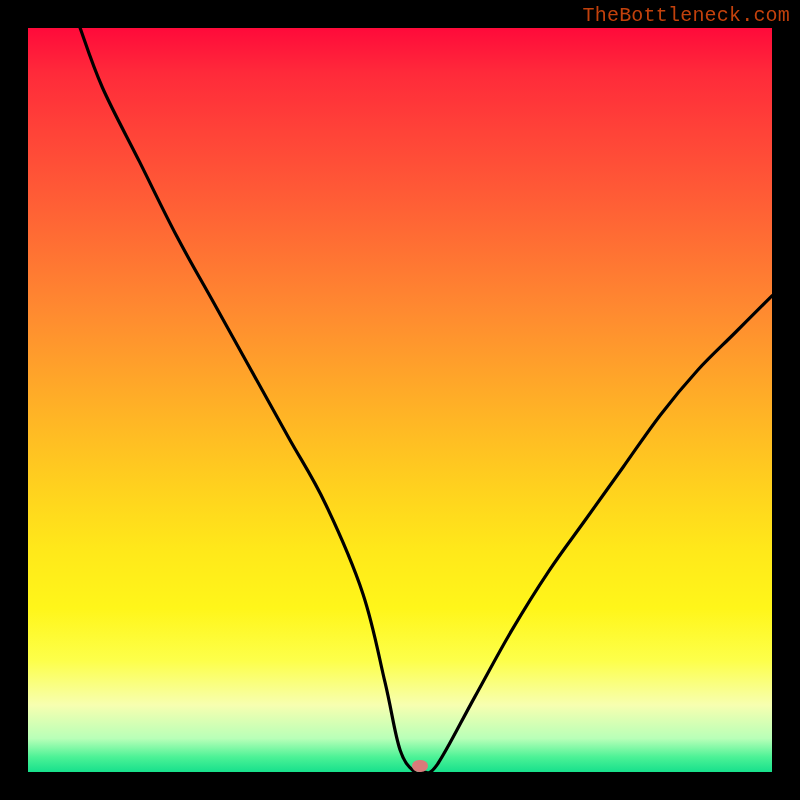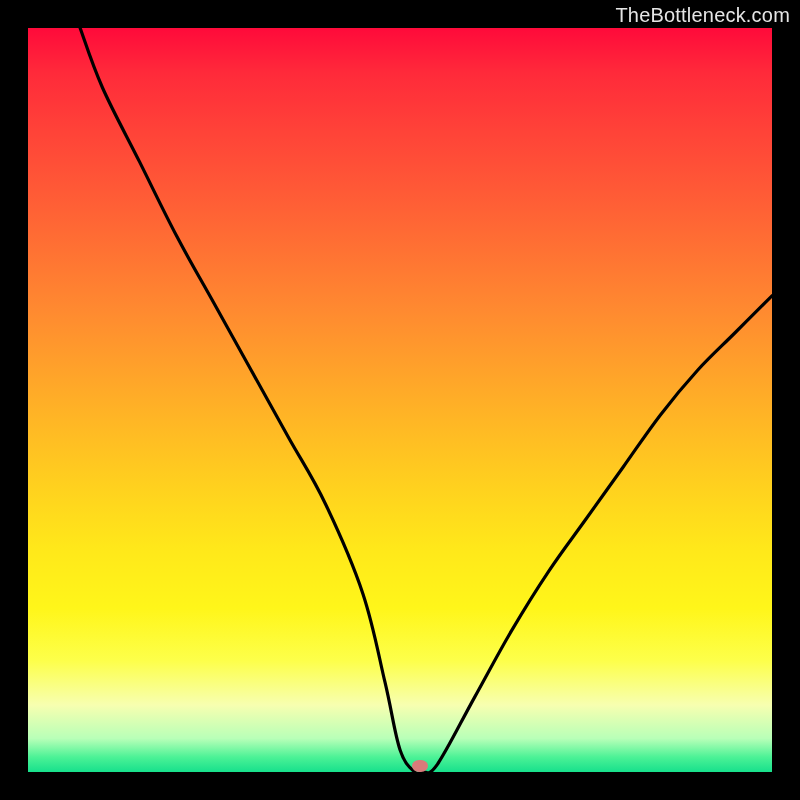--- a/index.html
+++ b/index.html
@@ -59,23 +59,23 @@
     width: 16px;
     height: 12px;
     border-radius: 7px / 6px;
     background: #d87a7a;
     transform: translate(-50%, -50%);
   }
   .watermark {
     position: absolute;
     top: 4px;
     right: 10px;
-    color: #e5e5e5;
+    color: #c2410c;
     font-size: 20px;
-    font-family: Liberation Sans, sans-serif;
+    font-family: Liberation Mono, monospace;
     letter-spacing: 0.2px;
     user-select: none;
   }
 </style>
 </head>
 <body>
 
 <div class="outer">
 
   <div class="plot-rect">

